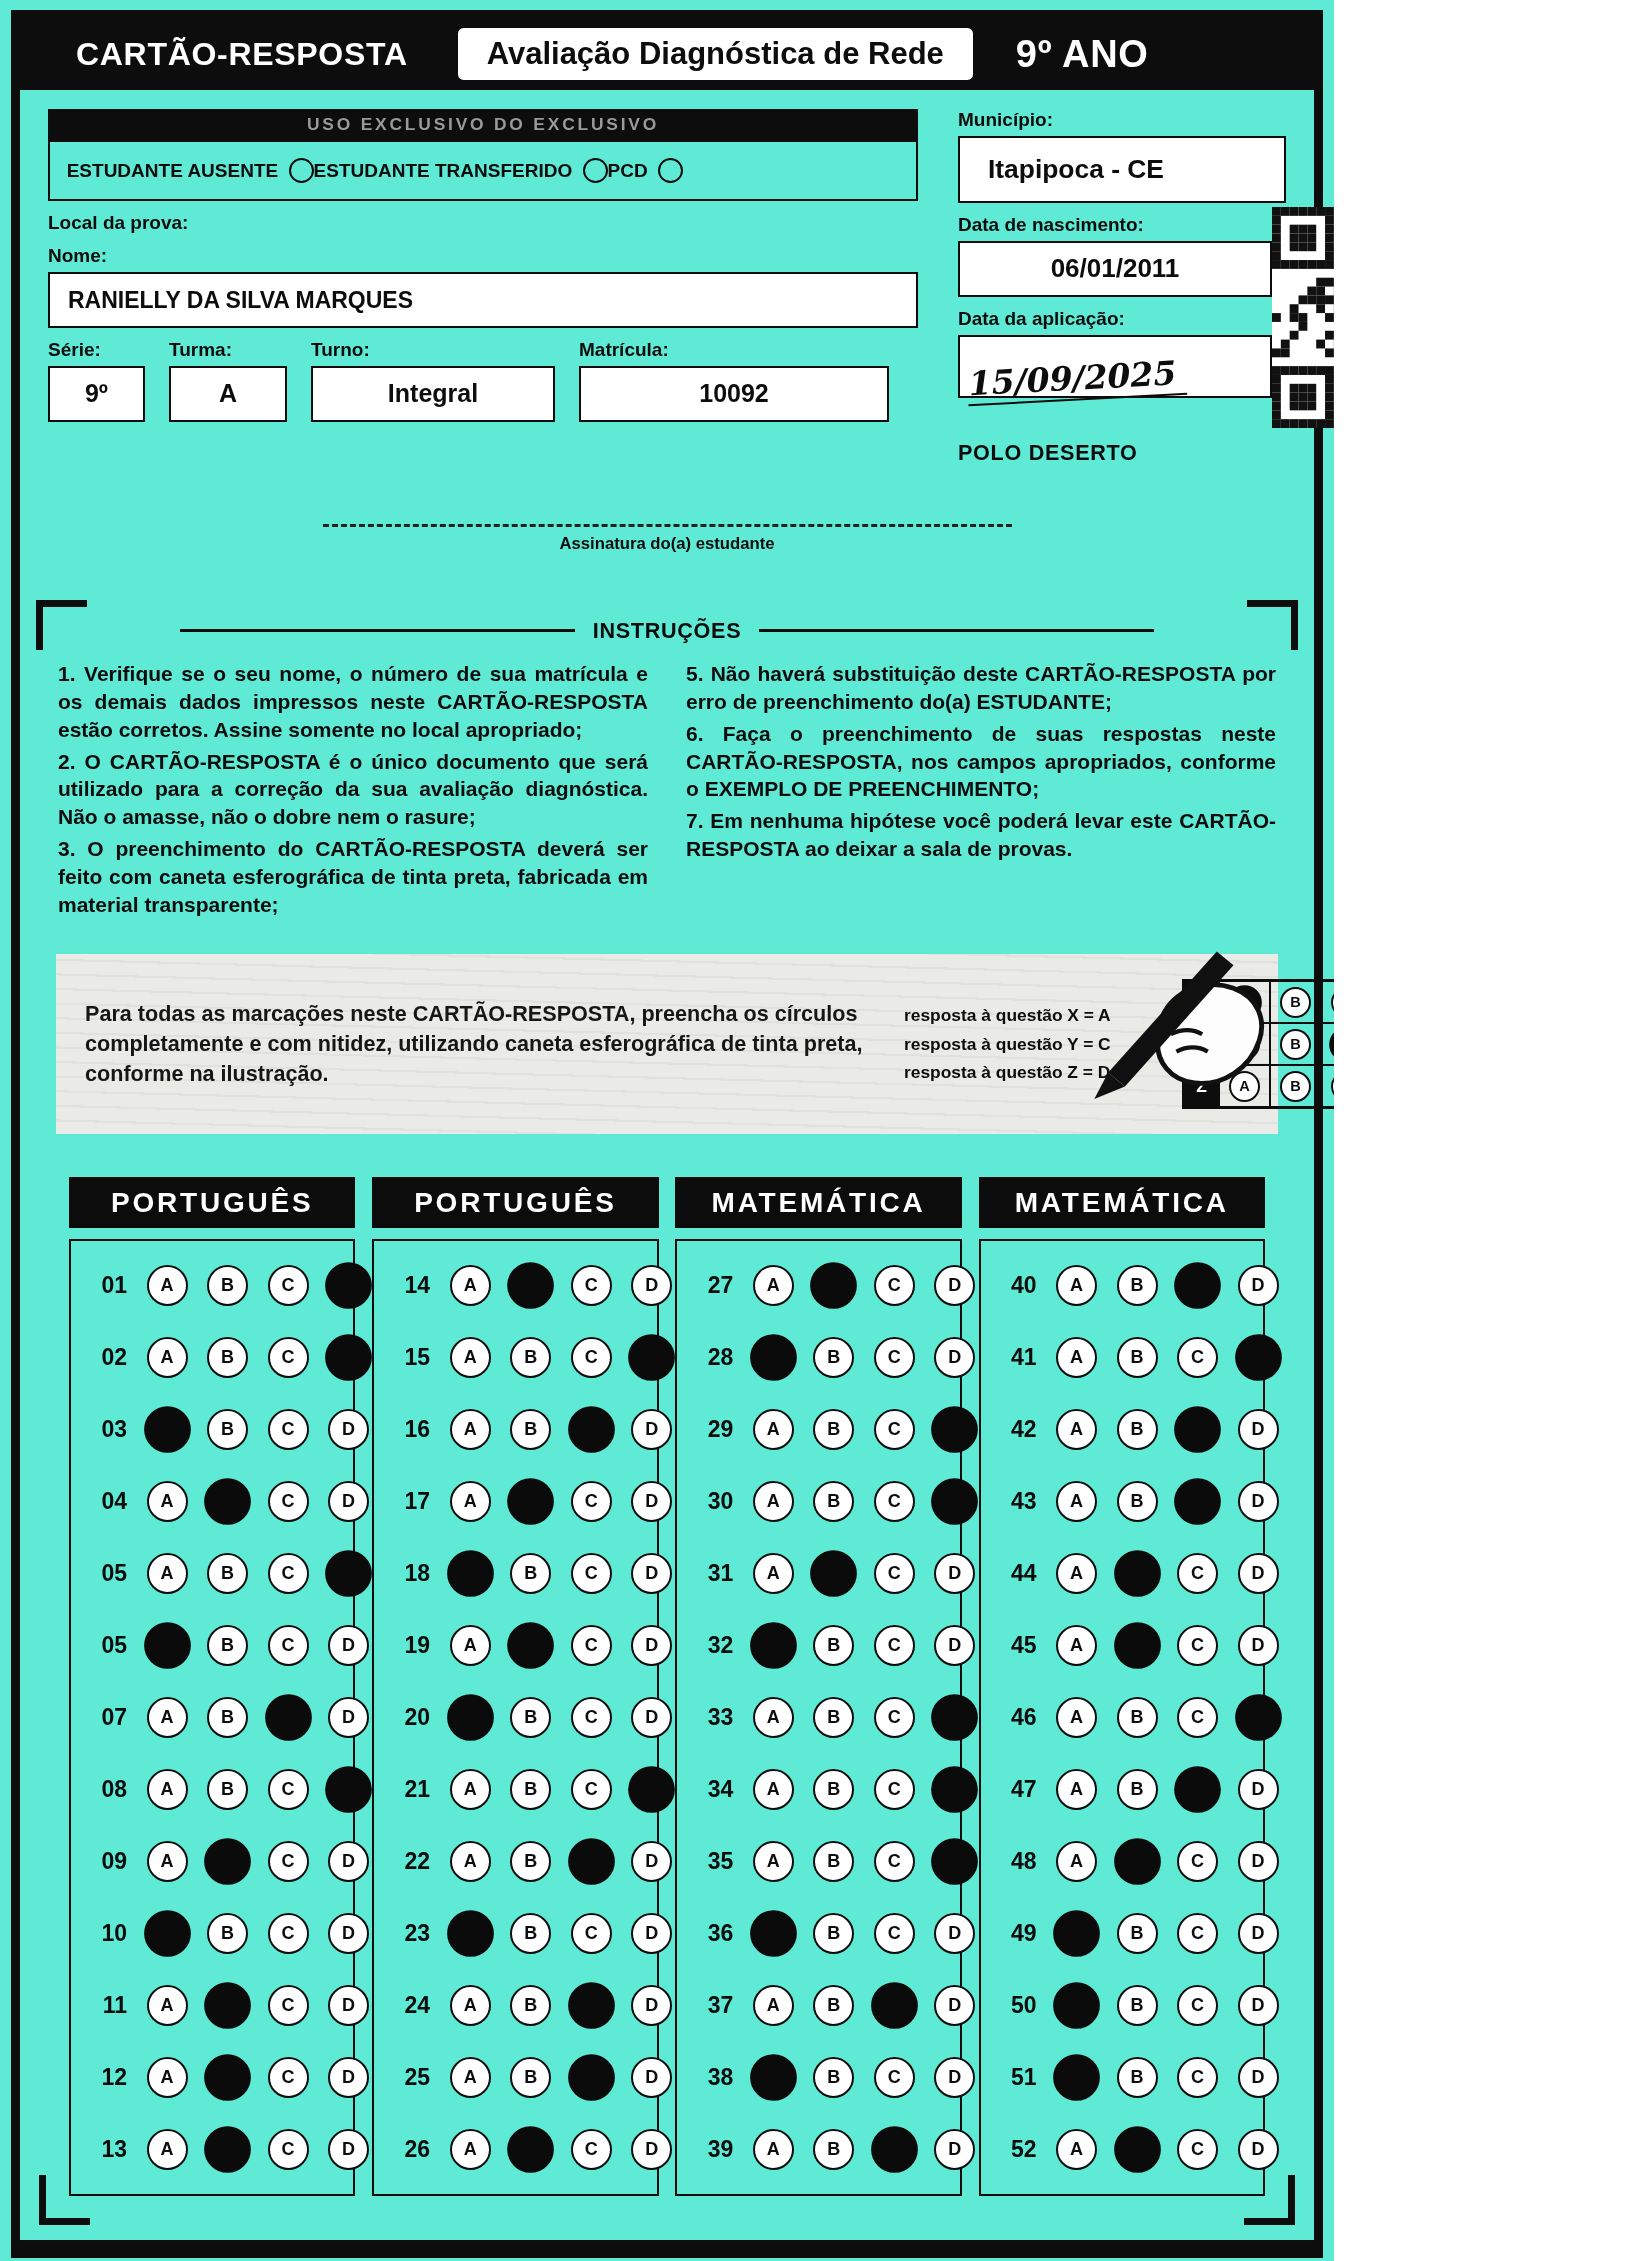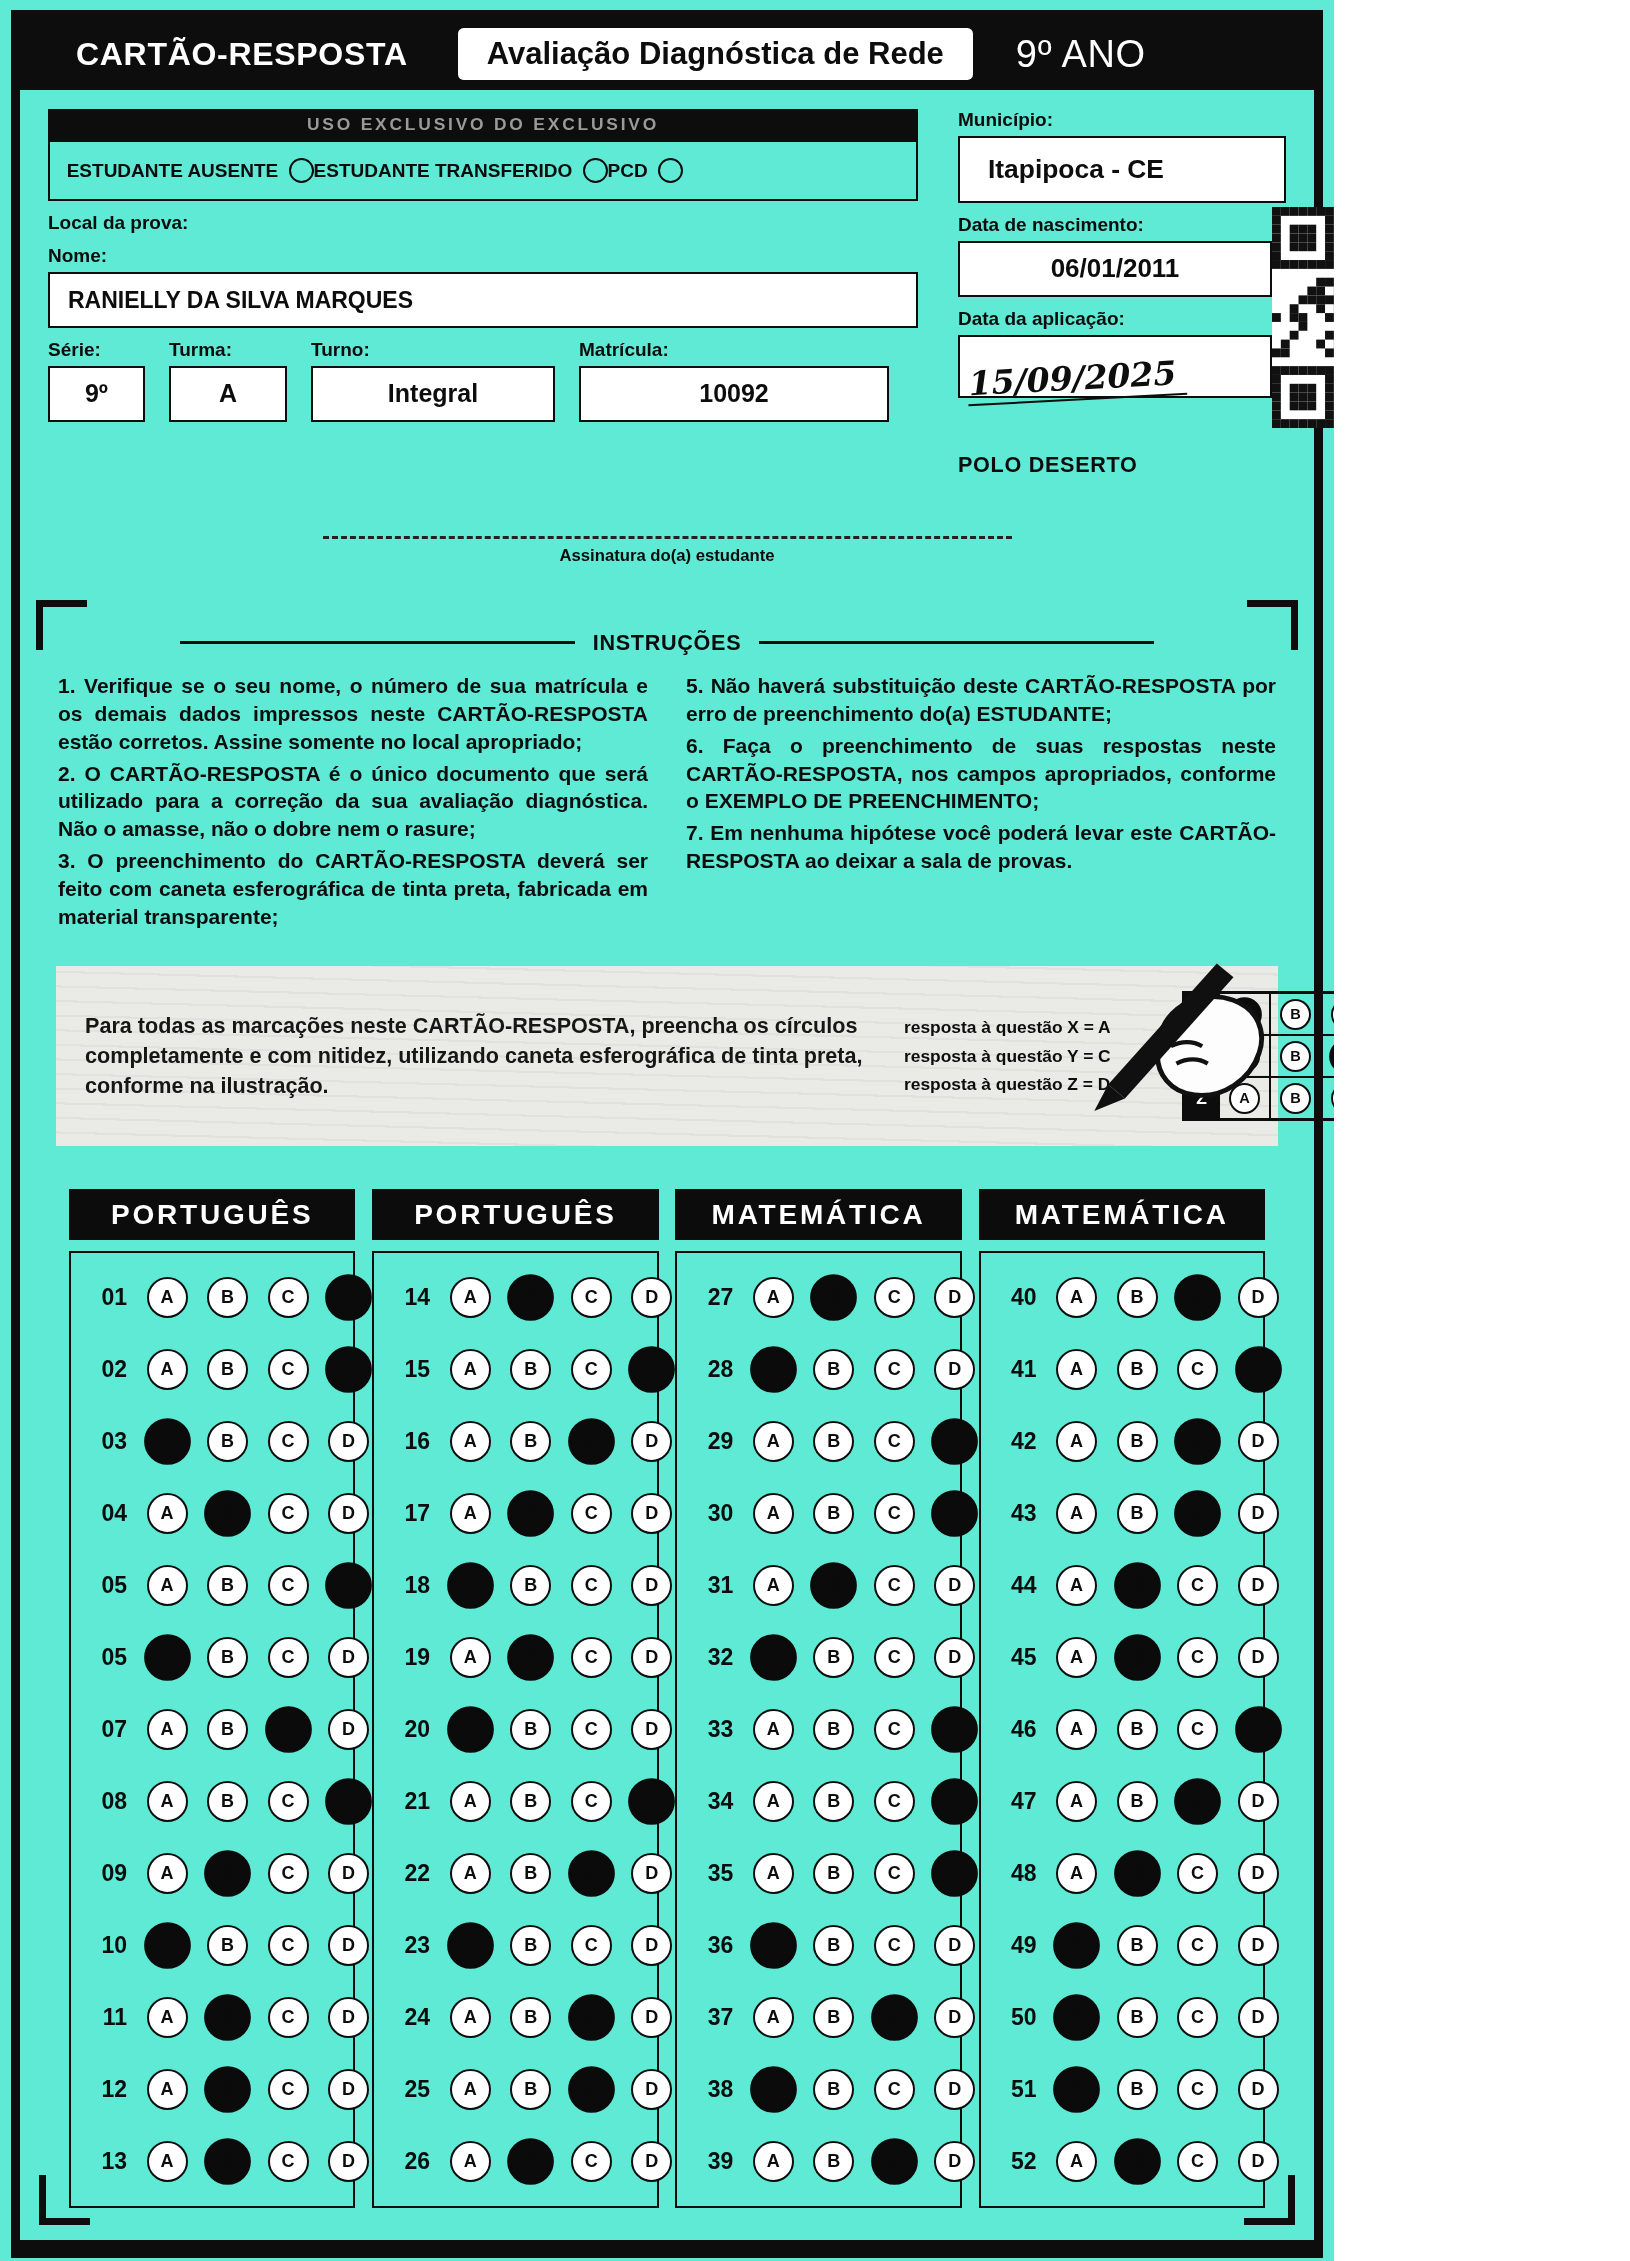--- a/index.html
+++ b/index.html
@@ -4,21 +4,21 @@
 <style>
   html,body{margin:0;padding:0;background:#ffffff;}
   *{box-sizing:border-box;}
   .page{position:relative;width:1334px;height:2261px;background:#5eead4;font-family:"Liberation Sans",sans-serif;color:#0d0d0d;overflow:hidden;}
   .frame{position:absolute;left:11px;right:11px;top:9.7px;bottom:2.8px;border:9px solid #0d0d0d;border-bottom-width:18px;}
 
   
   .topbar{height:71px;background:#0d0d0d;display:flex;align-items:center;padding-left:56px;}
   .topbar-left{color:#fff;font-size:32px;font-weight:bold;letter-spacing:0.7px;white-space:nowrap;}
   .topbar-center{background:#fff;color:#0d0d0d;font-size:31px;font-weight:bold;padding:8.3px 29px;border-radius:5.6px;margin-left:50px;white-space:nowrap;}
-  .topbar-right{color:#fff;font-size:38px;font-weight:normal;margin-left:43px;letter-spacing:0.7px;white-space:nowrap;}
+  .topbar-right{color:#fff;font-size:38px;font-weight:bold;margin-left:43px;letter-spacing:0.7px;white-space:nowrap;}
 
   
   .form{display:flex;gap:40px;padding:19.5px 28px 0 28px;}
   .form-left{width:870px;flex:none;}
   .appl-bar{background:#0d0d0d;color:#9a9a9a;font-size:17.4px;font-weight:bold;letter-spacing:2.8px;text-align:center;height:31px;line-height:31px;overflow:hidden;}
   .appl-box{border:2.1px solid #0d0d0d;height:61px;display:flex;align-items:center;justify-content:flex-start;padding:0 16.7px;}
   .app-opt{display:flex;align-items:center;gap:10.4px;}
   .app-opt-label{font-size:19px;font-weight:bold;white-space:nowrap;}
   .app-circle{width:25px;height:25px;border:2.8px solid #0d0d0d;border-radius:50%;flex:none;}
   .f-label{font-size:19px;font-weight:bold;margin:11px 0 4.9px;}
@@ -26,21 +26,21 @@
   .small-row{display:flex;gap:24px;}
   .sf .f-box{justify-content:center;padding:0 7px;font-size:25px;}
   .sf-serie{width:97px}.sf-turma{width:118px}.sf-turno{width:244px}.sf-matricula{width:310px}
   .form-right{flex:1;min-width:0;}
   .f-box.tall{height:67px;font-size:26.4px;padding-left:28px;}
   .fr-row{display:flex;align-items:flex-start;}
   .fr-col{width:314px;flex:none;}
   .fr-col .f-box{font-size:26px;}
   .qr{width:221px;height:221px;margin-left:auto;margin-top:4.2px;flex:none;}
   .qr svg{width:100%;height:100%;display:block;background:#fff;}
-  .polo{font-size:21.6px;font-weight:bold;margin-top:24px;letter-spacing:0.7px;}
+  .polo{font-size:21.6px;font-weight:bold;margin-top:12px;letter-spacing:0.7px;}
   .handwrite{font-family:"DejaVu Serif",serif;font-style:italic;font-weight:bold;font-size:33px;display:inline-block;transform:rotate(-3deg) translateY(5.6px);border-bottom:2.8px solid #0d0d0d;padding:0 9.7px 1.4px 1.4px;}
   .f-box.aplic{height:63px;align-items:flex-end;overflow:visible;padding-left:7px;}
 
   
   .sig{width:689px;margin:58px auto 0;text-align:center;}
   .sig-line{height:0;border-top:3.5px dashed #222;}
   .sig-label{font-size:16.7px;font-weight:bold;margin-top:6.3px;}
 
   
   .crop{position:absolute;width:51px;height:50px;}

